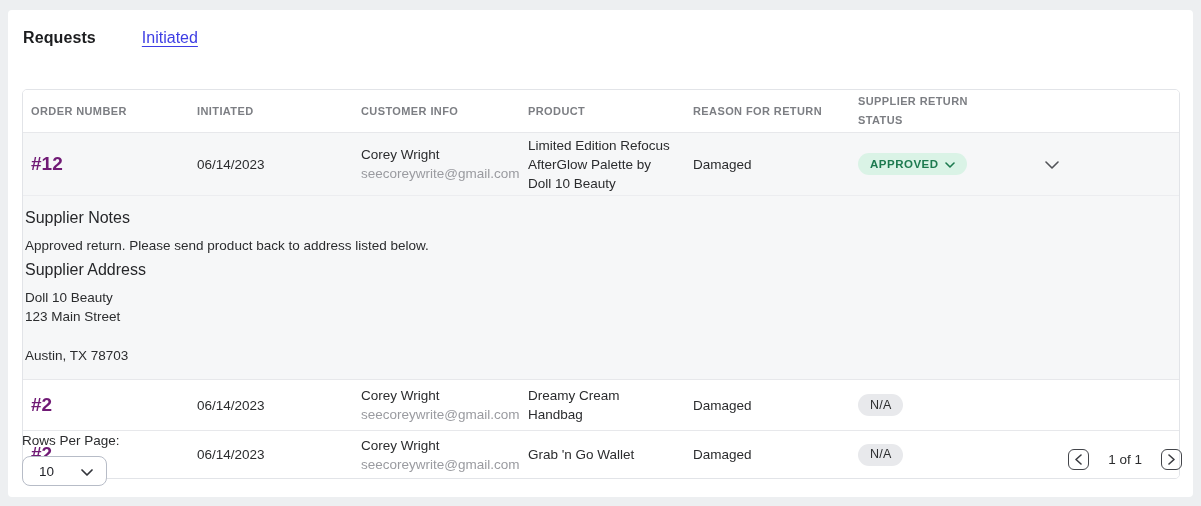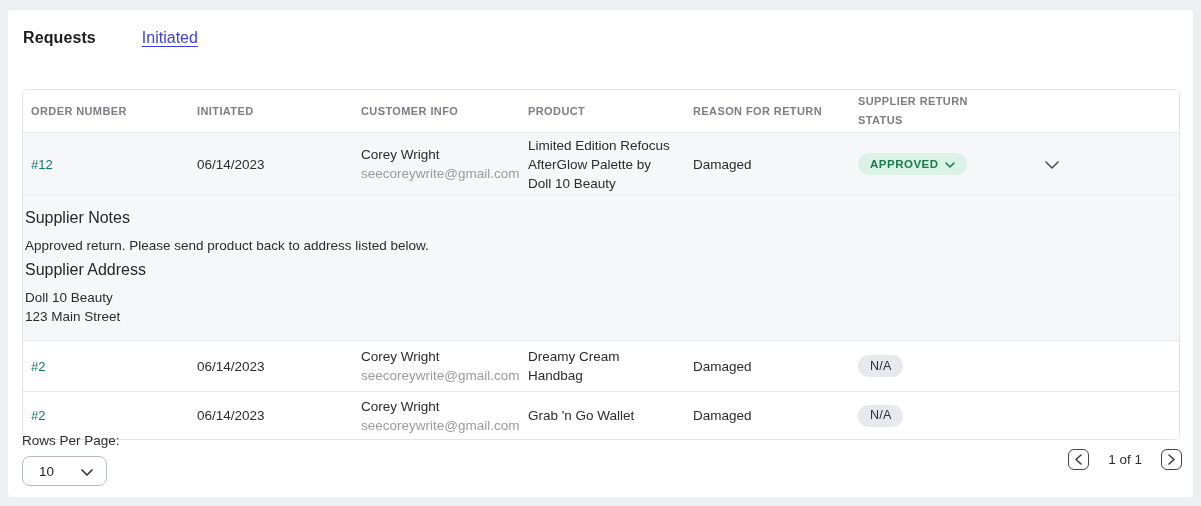--- a/index.html
+++ b/index.html
@@ -62,24 +62,25 @@
     font-weight: 700;
     letter-spacing: .4px;
     color: #7c7e83;
     text-transform: uppercase;
   }
   .row-shaded { background: #f6f7f8; }
   .row-1 { height: 63px; border-bottom: 1px solid #eceDf0; }
   .row-2 { height: 51px; border-bottom: 1px solid #e7e8eb; background: #ffffff; }
   .row-3 { height: 47px; background: #ffffff; }
   .order-link {
-    color: #0f766e;
+    color: #701a75;
     text-decoration: none;
     cursor: pointer;
-    font-size: 13px;
+    font-size: 19px;
+    font-weight: bold;
   }
   .cust-name { color: #2b2c2e; }
   .cust-email { color: #9a9ba0; }
   .badge {
     display: inline-flex;
     align-items: center;
     gap: 6px;
     height: 22px;
     padding: 0 12px;
     border-radius: 13px;
@@ -198,20 +199,21 @@
         </span>
       </div>
     </div>
 
     <div class="expanded">
       <div class="exp-heading">Supplier Notes</div>
       <div class="exp-body">Approved return. Please send product back to address listed below.</div>
       <div class="exp-heading">Supplier Address</div>
       <div class="addr-line">Doll 10 Beauty</div>
       <div class="addr-line">123 Main Street</div>
+      <div class="addr-line addr-city">Austin, TX 78703</div>
     </div>
 
     <div class="trow row-2">
       <div class="cell"><a class="order-link">#2</a></div>
       <div class="cell">06/14/2023</div>
       <div class="cell">
         <div class="cust-name">Corey Wright</div>
         <div class="cust-email">seecoreywrite@gmail.com</div>
       </div>
       <div class="cell">Dreamy Cream Handbag</div>

